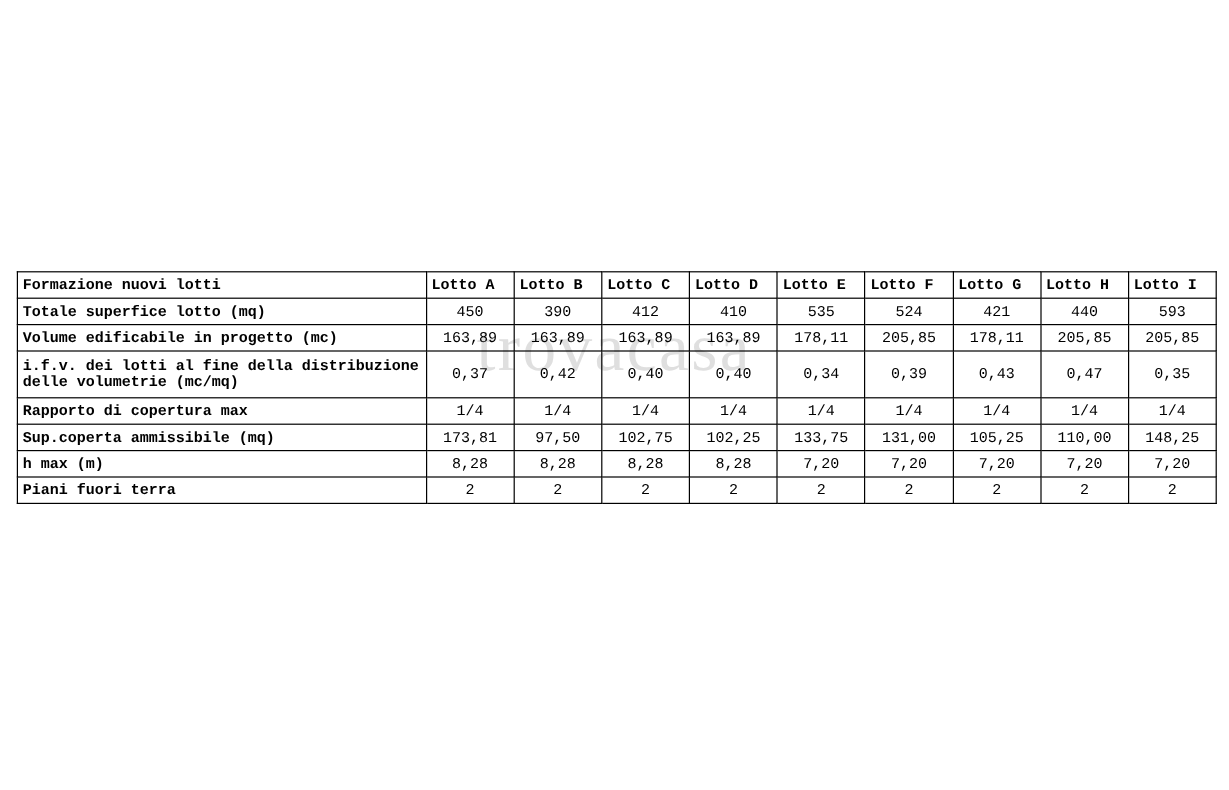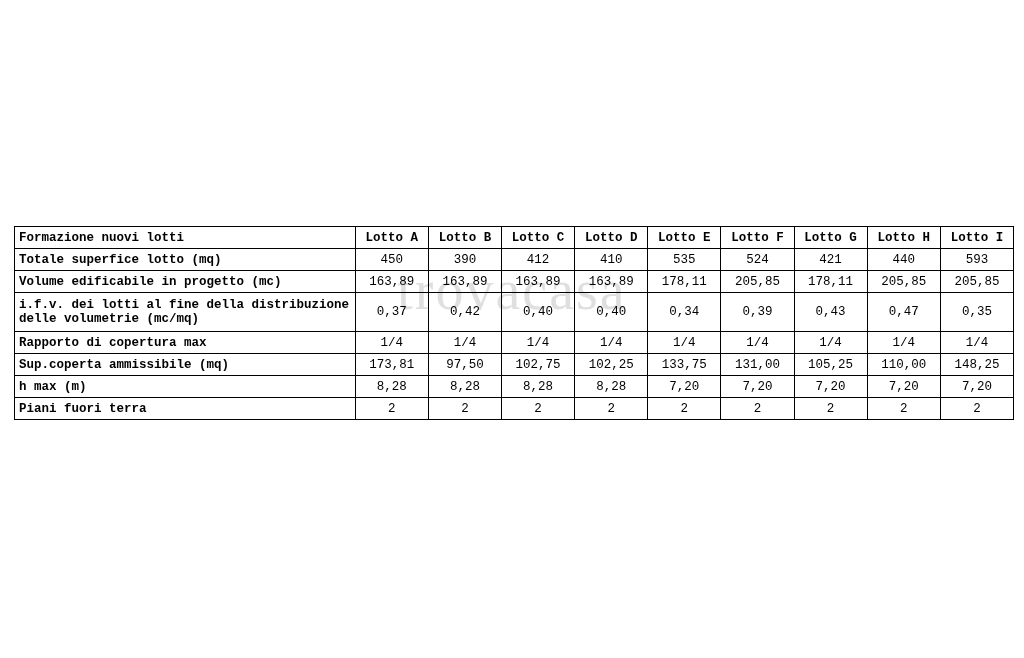--- a/index.html
+++ b/index.html
@@ -63,21 +63,20 @@
     font-weight: bold;
     padding-left: 6px;
   }
 
   td.val {
     text-align: center;
     font-weight: normal;
   }
 
   td.head {
-    text-align: center;
     font-weight: bold;
   }
 
   tr.tall td {
     height: 34px;
   }
 
   td.label .l2 {
     display: block;
   }

